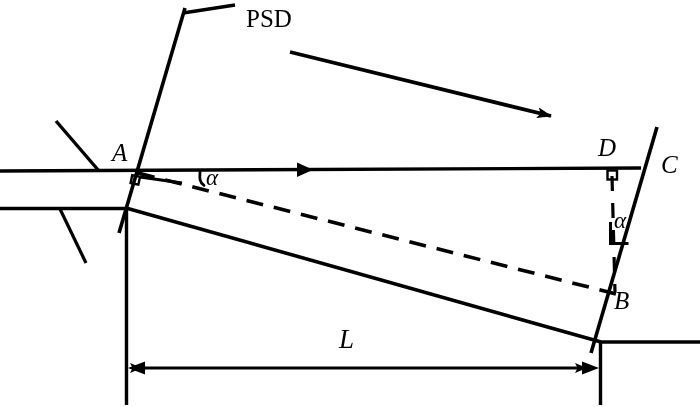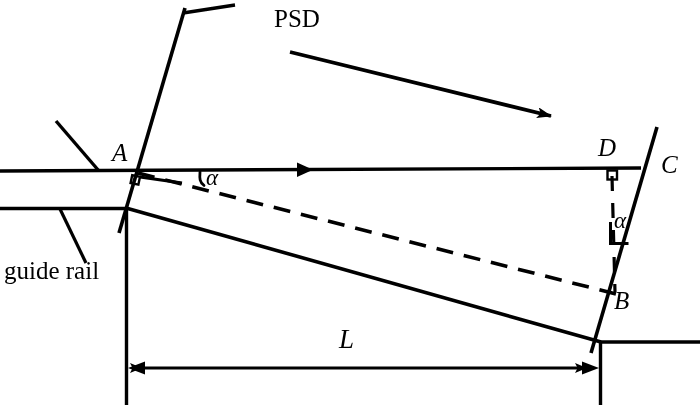--- a/index.html
+++ b/index.html
@@ -131,24 +131,23 @@
     <g>
       <line x1="126.5" y1="207" x2="126.5" y2="405" stroke="#000000" stroke-width="3.4" stroke-linecap="butt"></line>
       <line x1="600.5" y1="341" x2="600.5" y2="405" stroke="#000000" stroke-width="3.4" stroke-linecap="butt"></line>
       <line x1="141" y1="368" x2="586" y2="368" stroke="#000000" stroke-width="3.2" marker-start="url(#arrow-small)" marker-end="url(#arrow-small)"></line>
 
       <path d="M128,368 L145,361.5 L145,374.5 Z" fill="#000000"></path>
       <path d="M599,368 L582,361.5 L582,374.5 Z" fill="#000000"></path>
     </g>
   </svg>
 
-  <span class="lbl lbl-word" style="left:246px; top:6px;margin-left:28px;">PSD</span>
+  <span class="lbl lbl-word" style="left:246px; top:6px;">PSD</span>
 
 
-  <span class="lbl lbl-word" style="left:4px; top:258px;">guide rail</span>
 
   <span class="lbl lbl-pt" style="left:112px; top:140px;">A</span>
 
   <span class="lbl lbl-pt" style="left:614px; top:288px;">B</span>
 
   <span class="lbl lbl-pt" style="left:661px; top:152px;">C</span>
 
   <span class="lbl lbl-pt" style="left:598px; top:135px;">D</span>
 
   <span class="lbl lbl-greek" style="left:206px; top:166px;">α</span>

